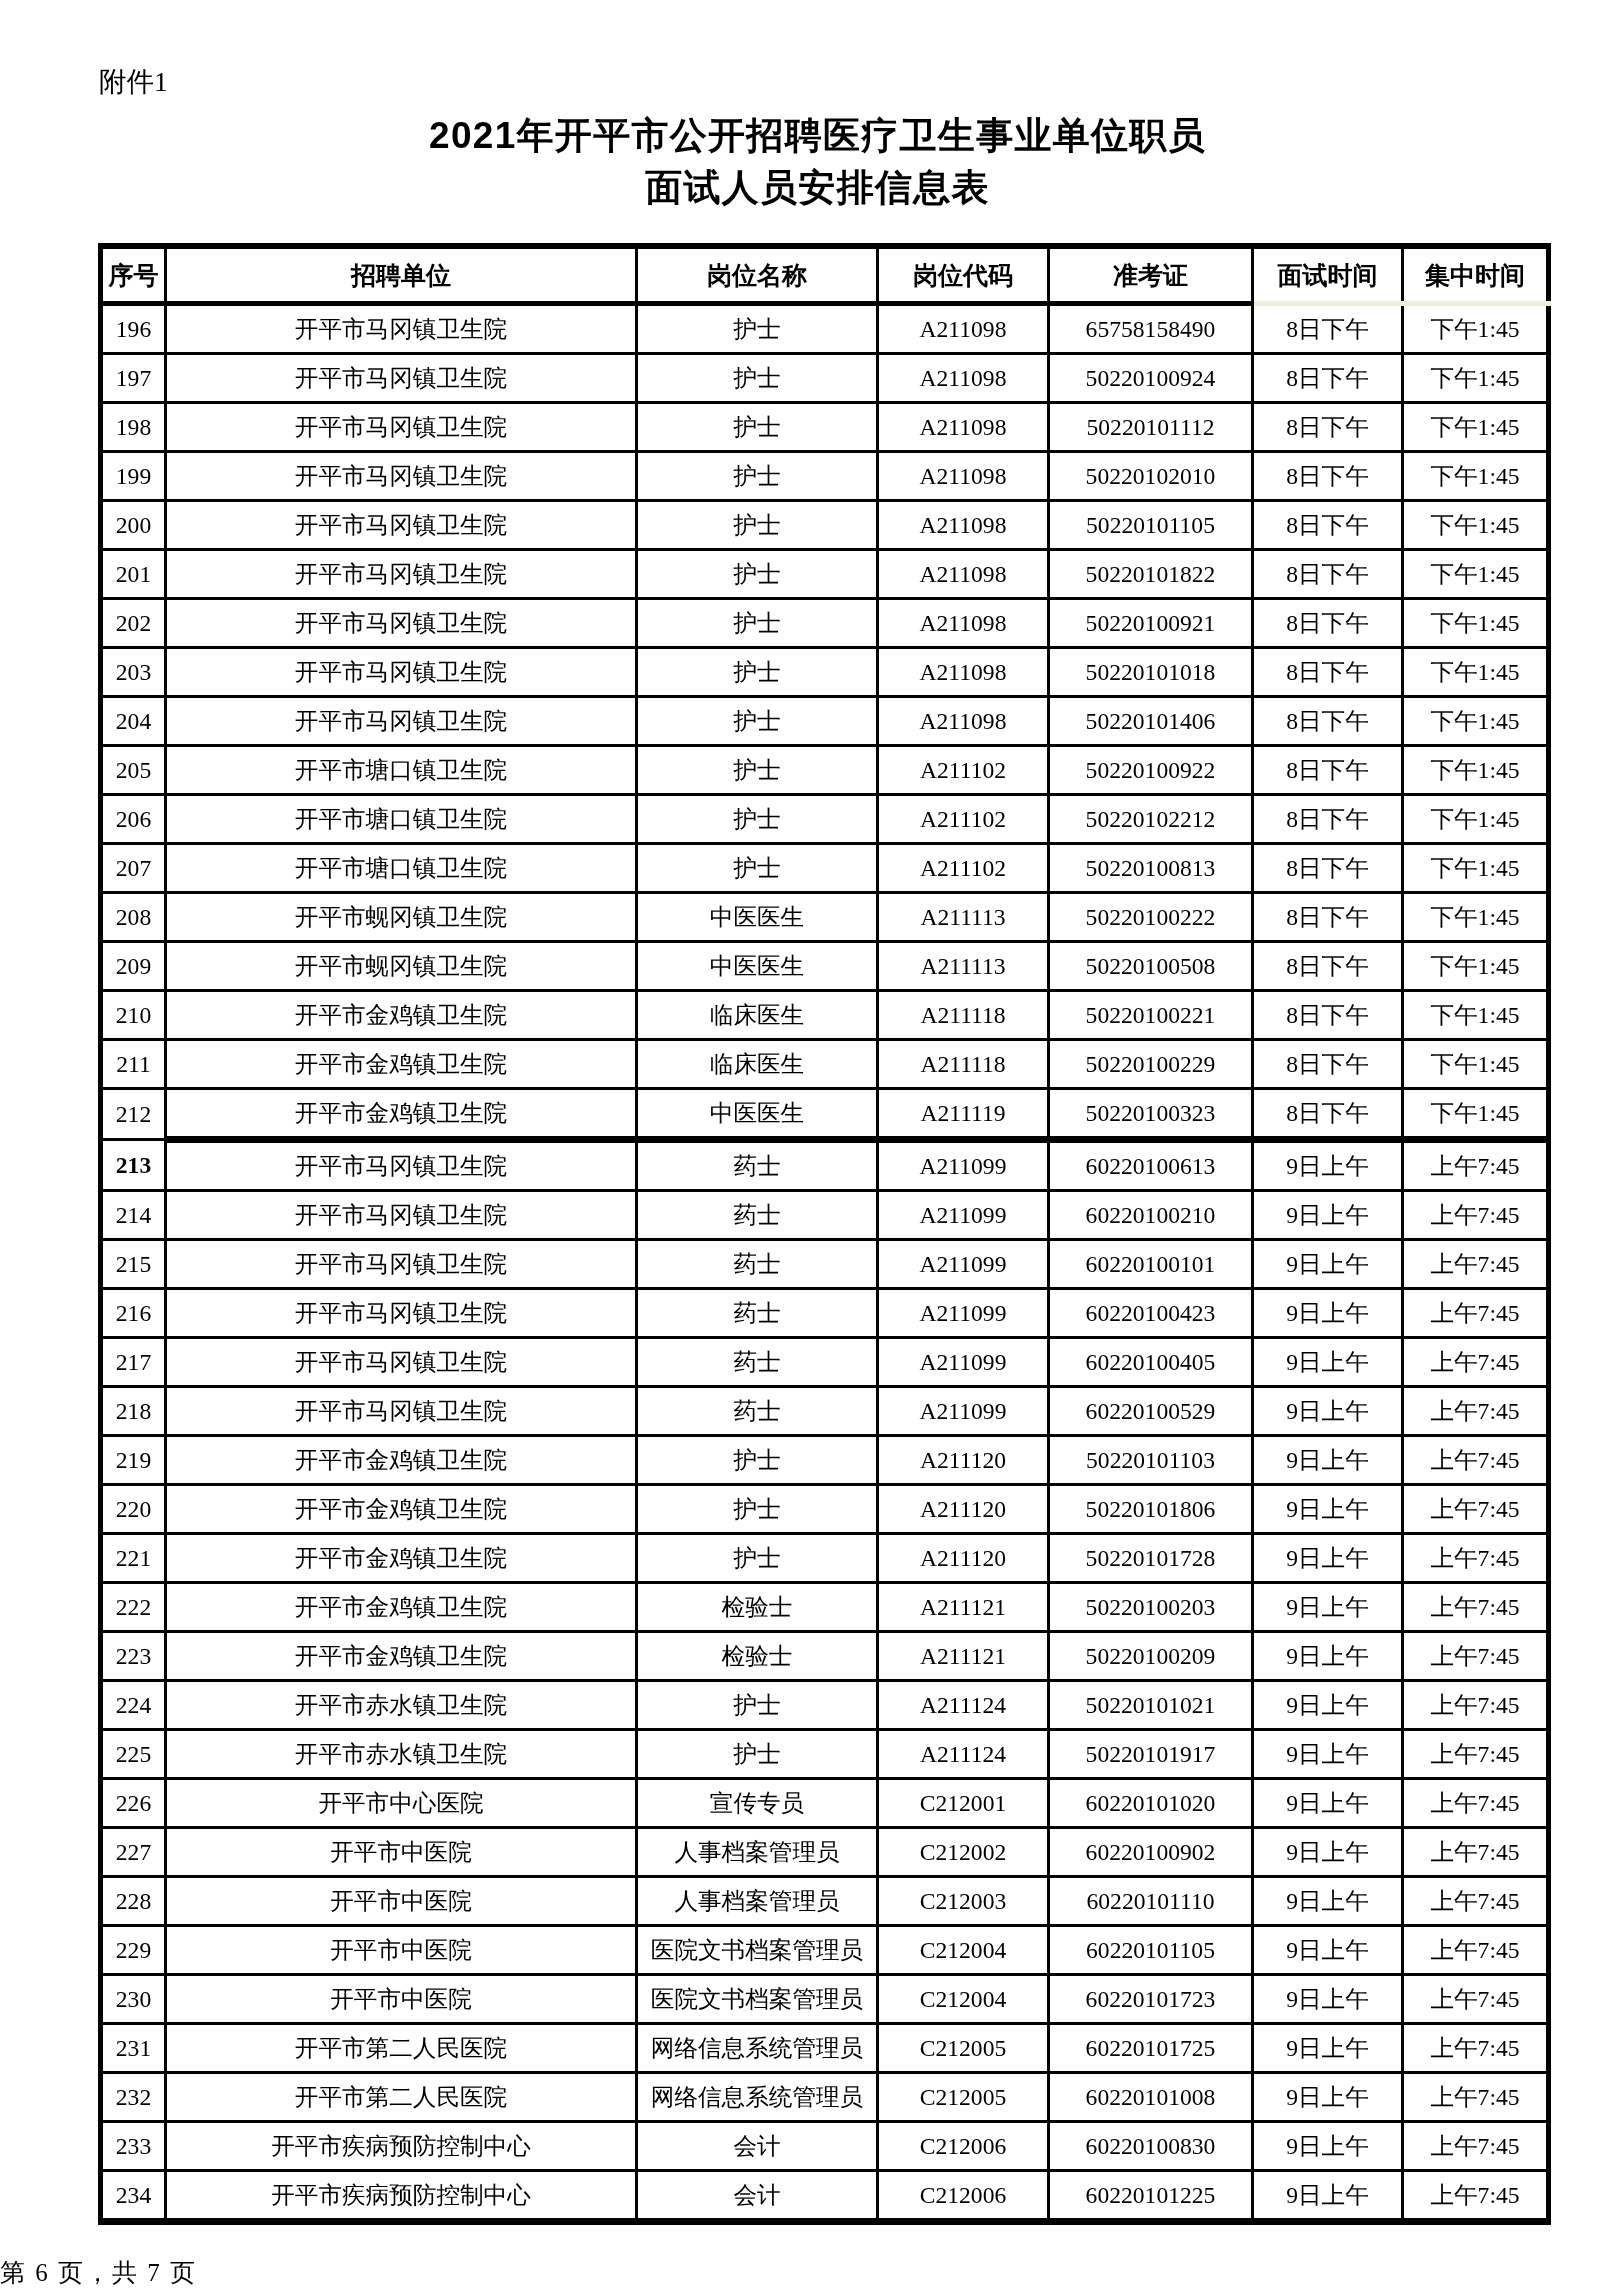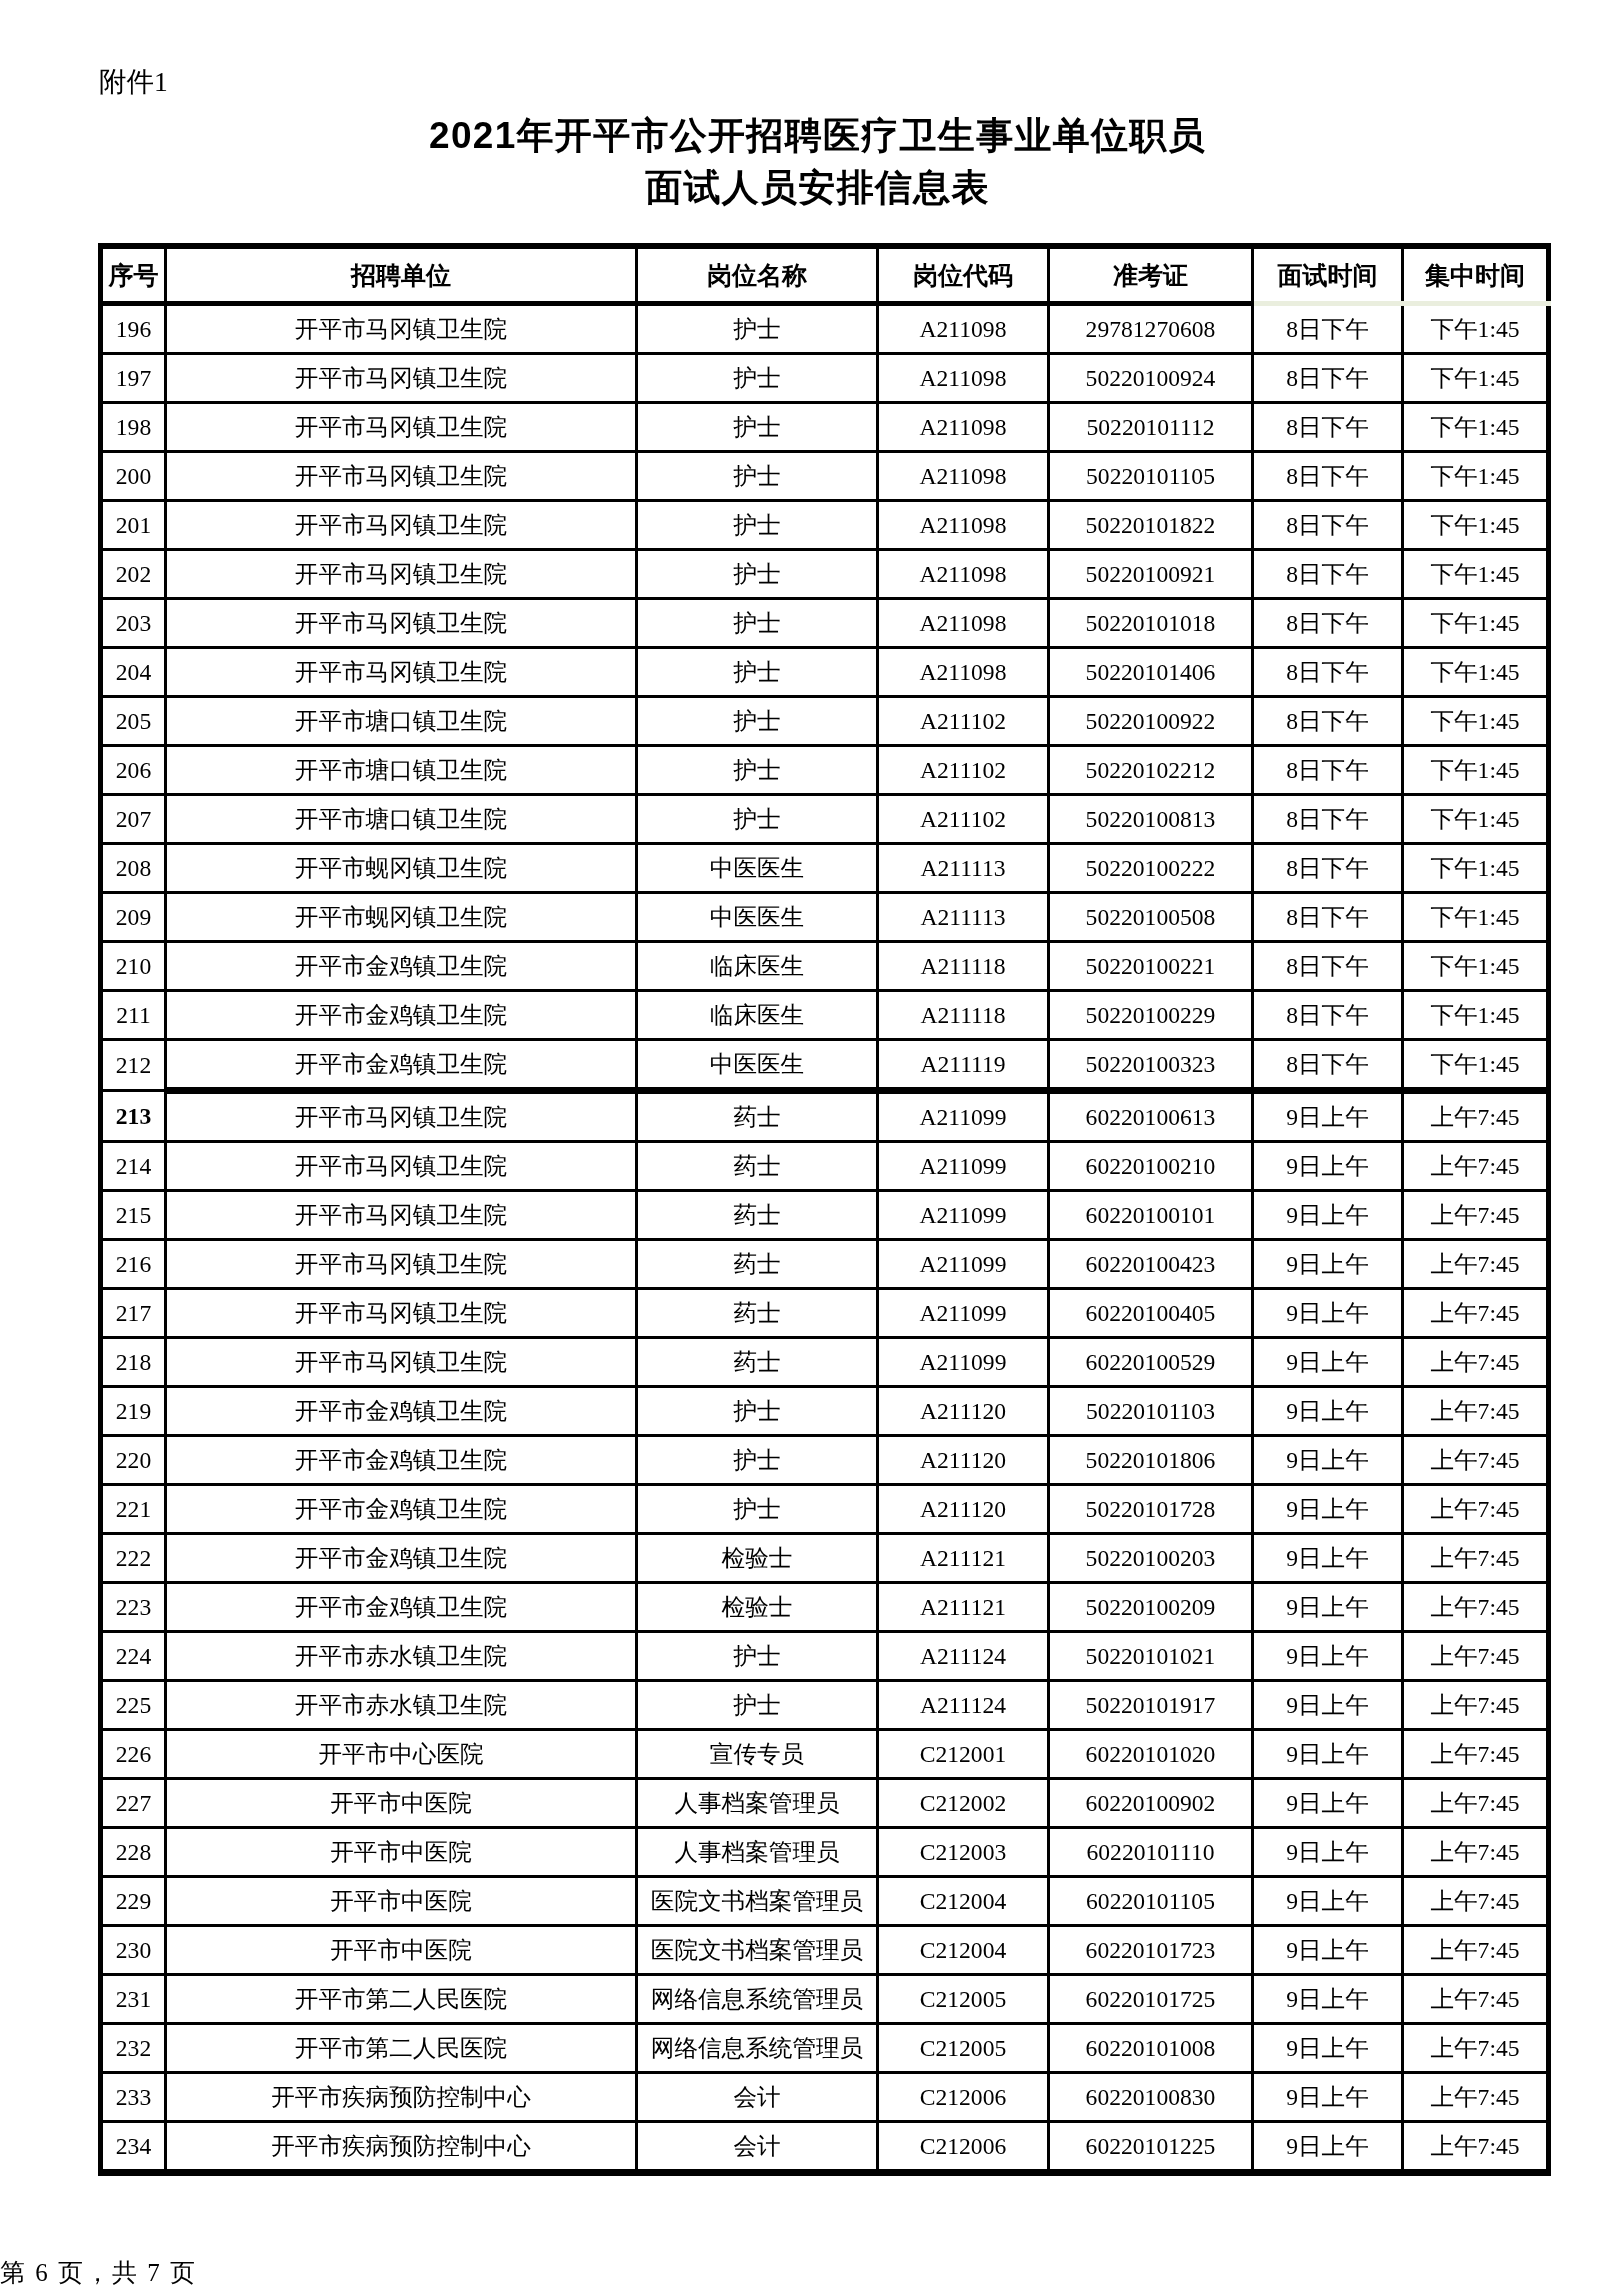--- a/index.html
+++ b/index.html
@@ -120,39 +120,48 @@
         <th class="nb">面试时间</th>
         <th class="nb">集中时间</th>
       </tr>
     </thead>
     <tbody>
         <tr class="first-row">
           <td class="noc">196</td>
           <td class="bg-a">开平市马冈镇卫生院</td>
           <td class="bg-a">护士</td>
           <td class="bg-a">A211098</td>
-          <td class="bg-a">29781270608</td>
+          <td class="bg-a">65758158490</td>
           <td class="bg-a">8日下午</td>
           <td class="bg-a">下午1:45</td>
         </tr>
         <tr>
           <td class="noc">197</td>
           <td class="bg-a">开平市马冈镇卫生院</td>
           <td class="bg-a">护士</td>
           <td class="bg-a">A211098</td>
           <td class="bg-a">50220100924</td>
           <td class="bg-a">8日下午</td>
           <td class="bg-a">下午1:45</td>
         </tr>
         <tr>
           <td class="noc">198</td>
           <td class="bg-a">开平市马冈镇卫生院</td>
           <td class="bg-a">护士</td>
           <td class="bg-a">A211098</td>
           <td class="bg-a">50220101112</td>
+          <td class="bg-a">8日下午</td>
+          <td class="bg-a">下午1:45</td>
+        </tr>
+        <tr>
+          <td class="noc">199</td>
+          <td class="bg-a">开平市马冈镇卫生院</td>
+          <td class="bg-a">护士</td>
+          <td class="bg-a">A211098</td>
+          <td class="bg-a">50220102010</td>
           <td class="bg-a">8日下午</td>
           <td class="bg-a">下午1:45</td>
         </tr>
         <tr>
           <td class="noc">200</td>
           <td class="bg-a">开平市马冈镇卫生院</td>
           <td class="bg-a">护士</td>
           <td class="bg-a">A211098</td>
           <td class="bg-a">50220101105</td>
           <td class="bg-a">8日下午</td>

